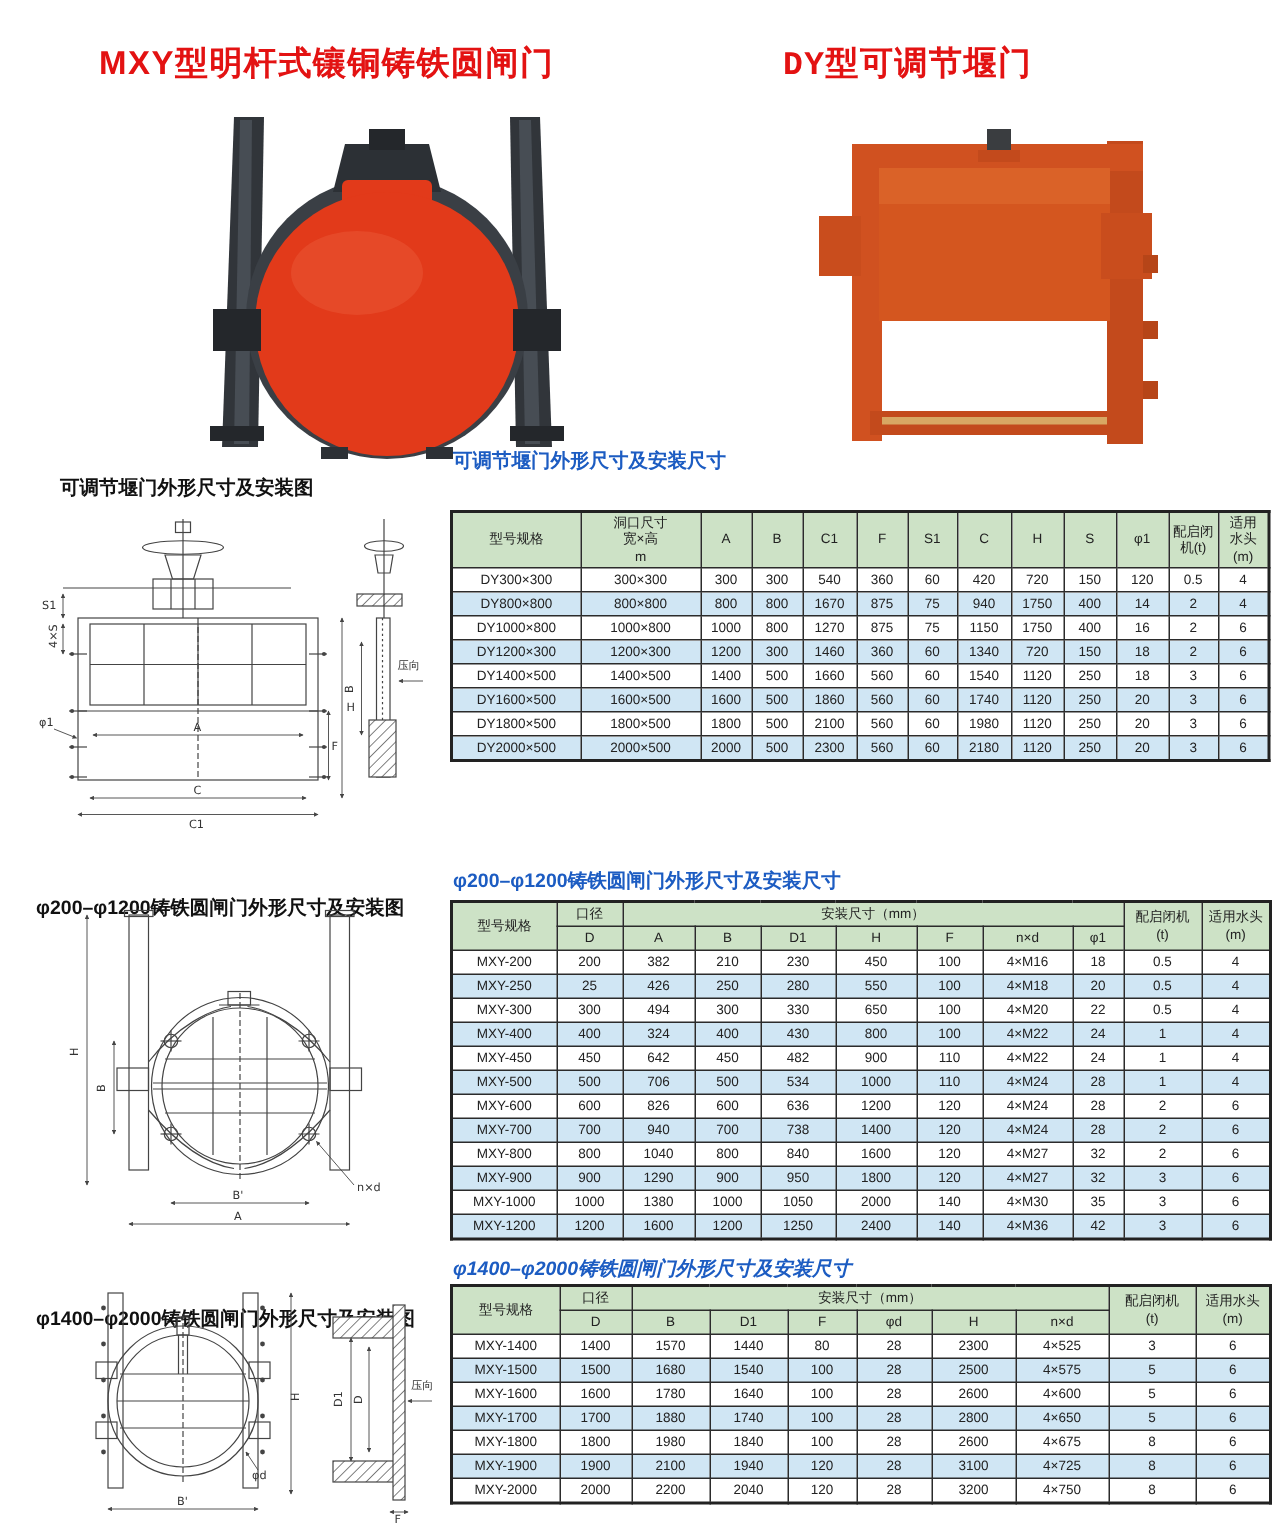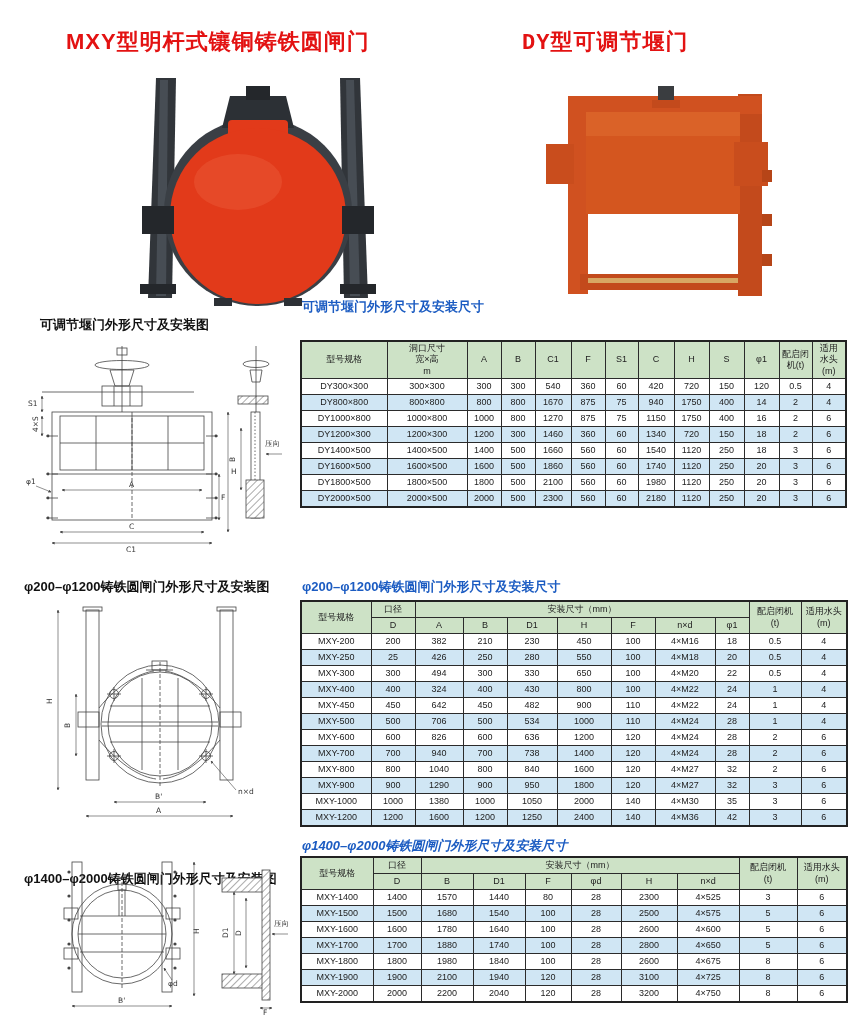--- a/index.html
+++ b/index.html
@@ -326,21 +326,21 @@
         <td>2180</td>
         <td>1120</td>
         <td>250</td>
         <td>20</td>
         <td>3</td>
         <td>6</td>
       </tr>
     </tbody>
   </table>
 
-<div class="abs diag-title" style="left:24px;top:578px;">φ200–φ1200铸铁圆闸门外形尺寸及安装图</div>
+<div class="abs diag-title" style="left:24px;top:596px;">φ200–φ1200铸铁圆闸门外形尺寸及安装图</div>
 <div class="abs tbl-title" style="left:302px;top:578px;">φ200–φ1200铸铁圆闸门外形尺寸及安装尺寸</div>
 
 <svg class="abs diag" style="left:28px;top:600px;" width="255" height="232" viewBox="0 0 255 232">
 
   <rect x="58" y="10" width="13" height="170"></rect>
   <rect x="55" y="7" width="19" height="4"></rect>
   <rect x="192" y="10" width="13" height="170"></rect>
   <rect x="189" y="7" width="19" height="4"></rect>
   <rect x="50" y="112" width="21" height="15"></rect>
   <rect x="192" y="112" width="21" height="15"></rect>

